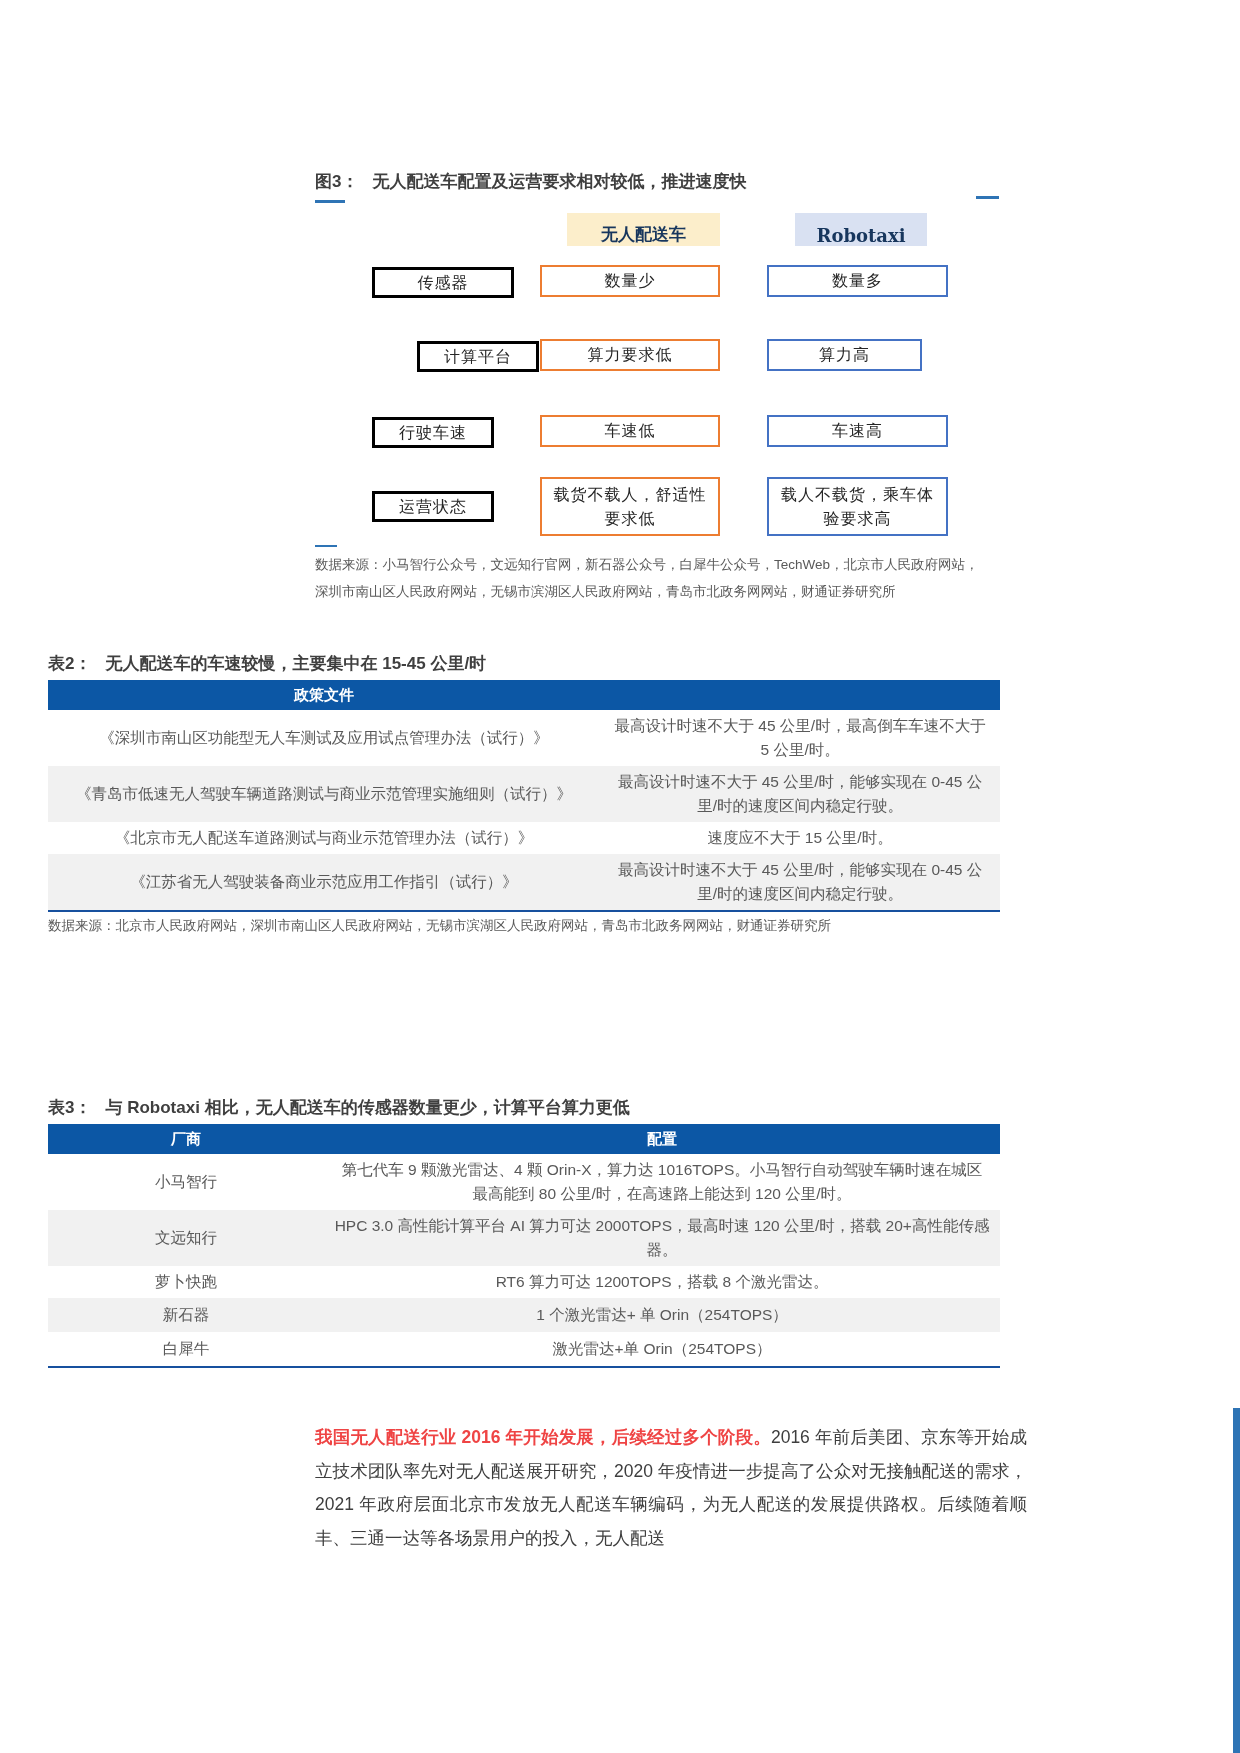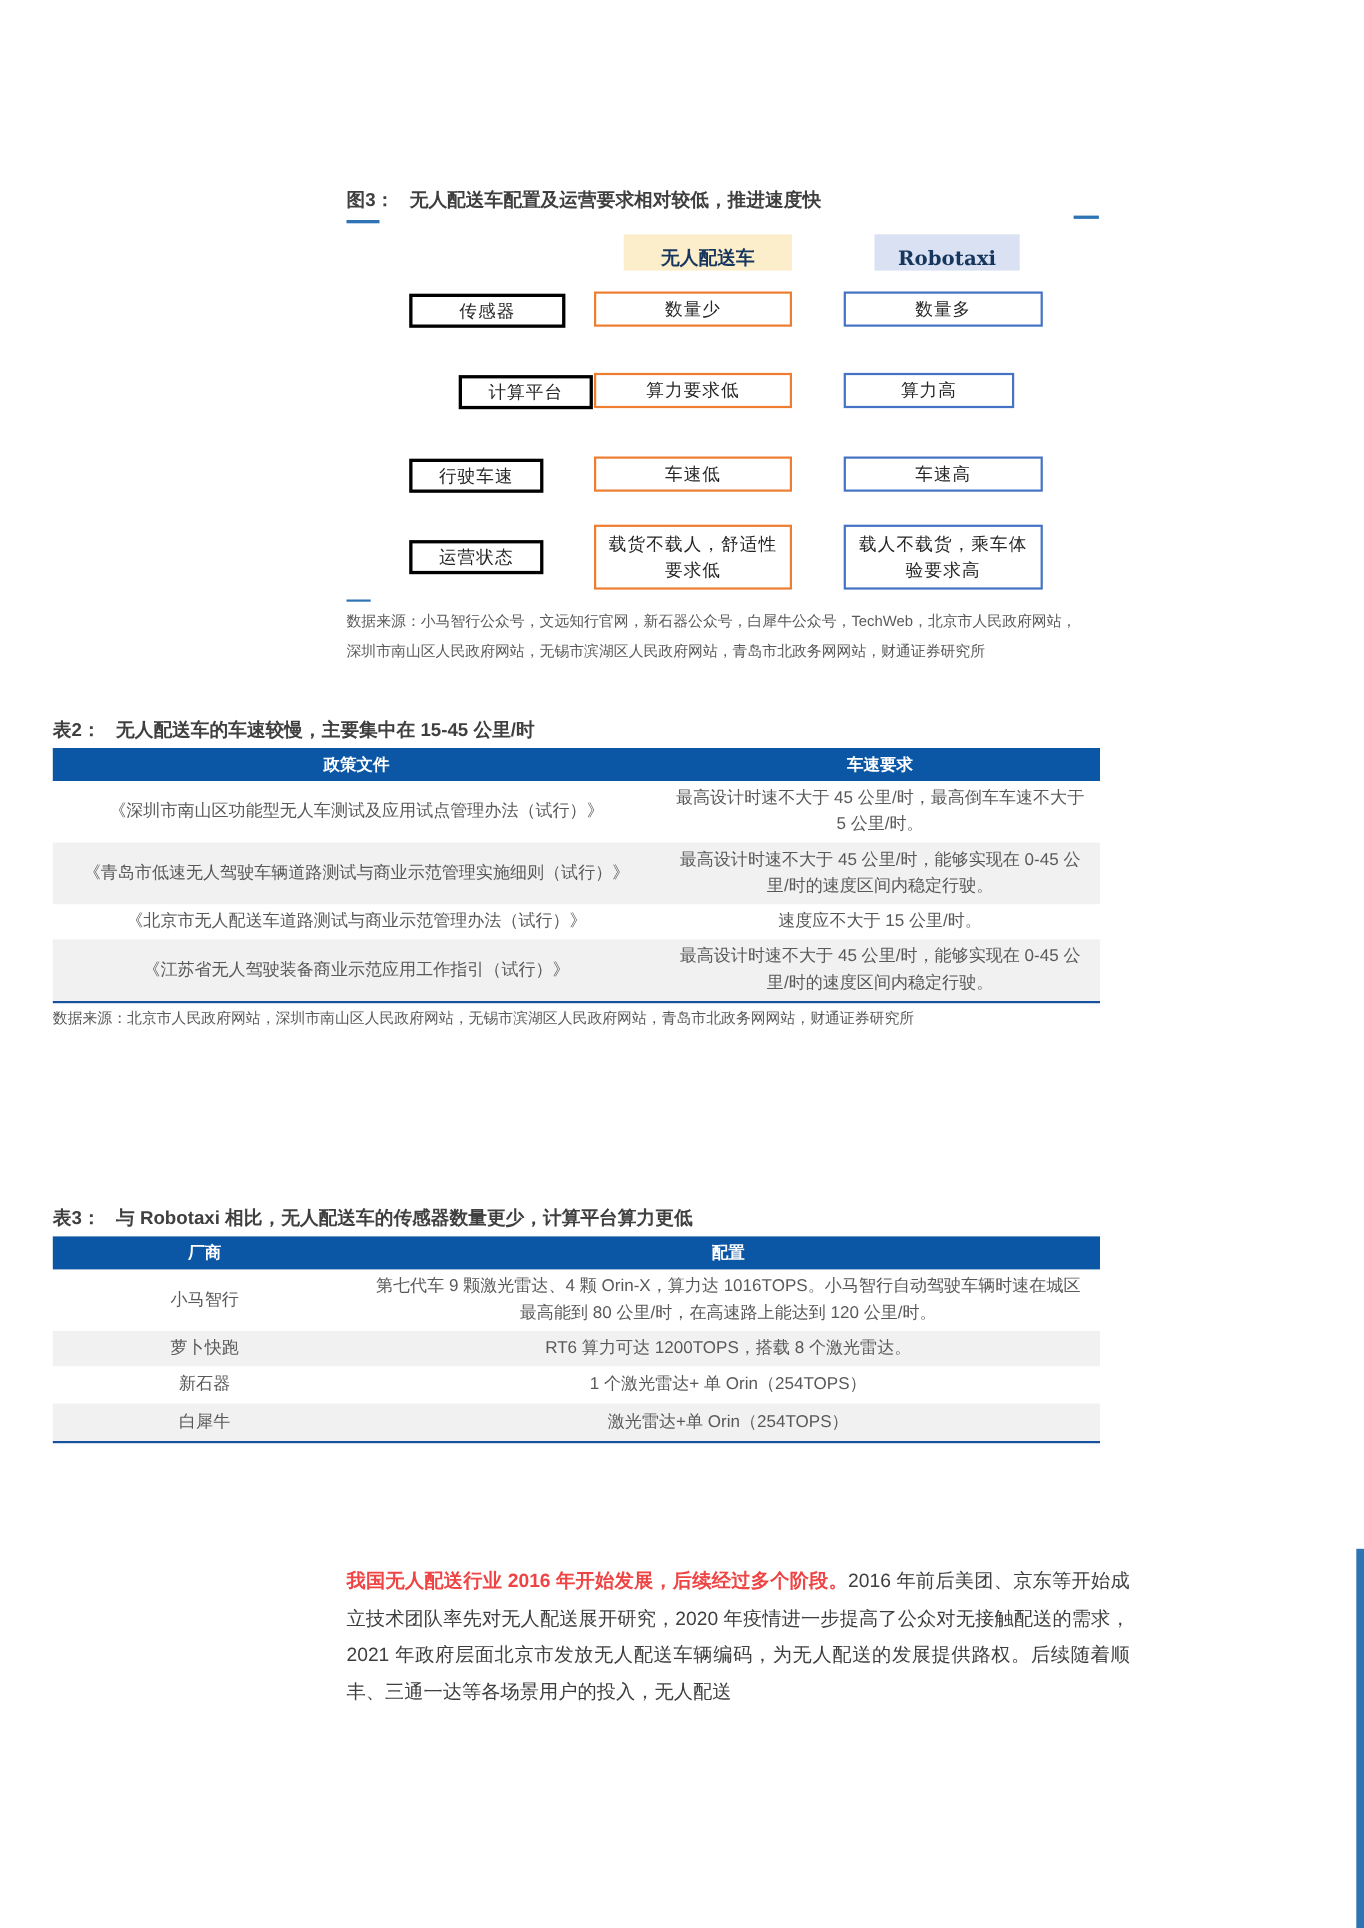--- a/index.html
+++ b/index.html
@@ -105,21 +105,20 @@
     <div>深圳市南山区人民政府网站，无锡市滨湖区人民政府网站，青岛市北政务网网站，财通证券研究所</div>
   </div>
 
   <div class="abs sec-title" style="left:48px;top:652px;">
     <span class="t-label">表2：</span><span>无人配送车的车速较慢，主要集中在 15-45 公里/时</span>
   </div>
 
   <div class="abs dtable" style="left:48px;top:680px;width:952px;">
     <div class="thead">
       <div class="tc t2-l">政策文件</div>
-      <div class="tc t2-r">车速要求</div>
     </div>
     <div>
       <div class="trow" style="min-height:56px;">
         <div class="tc t2-l">《深圳市南山区功能型无人车测试及应用试点管理办法（试行）》</div>
         <div class="tc t2-r">最高设计时速不大于 45 公里/时，最高倒车车速不大于 5 公里/时。</div>
       </div>
       <div class="trow" style="min-height:56px;">
         <div class="tc t2-l">《青岛市低速无人驾驶车辆道路测试与商业示范管理实施细则（试行）》</div>
         <div class="tc t2-r">最高设计时速不大于 45 公里/时，能够实现在 0-45 公里/时的速度区间内稳定行驶。</div>
       </div>
@@ -142,20 +141,24 @@
   <div class="abs dtable" style="left:48px;top:1124px;width:952px;">
     <div class="thead">
       <div class="tc t3-l">厂商</div>
       <div class="tc t3-r">配置</div>
     </div>
     <div>
       <div class="trow" style="min-height:56px;">
         <div class="tc t3-l">小马智行</div>
         <div class="tc t3-r">第七代车 9 颗激光雷达、4 颗 Orin-X，算力达 1016TOPS。小马智行自动驾驶车辆时速在城区最高能到 80 公里/时，在高速路上能达到 120 公里/时。</div>
       </div>
+      <div class="trow" style="min-height:56px;">
+        <div class="tc t3-l">文远知行</div>
+        <div class="tc t3-r">HPC 3.0 高性能计算平台 AI 算力可达 2000TOPS，最高时速 120 公里/时，搭载 20+高性能传感器。</div>
+      </div>
       <div class="trow" style="min-height:30px;">
         <div class="tc t3-l">萝卜快跑</div>
         <div class="tc t3-r">RT6 算力可达 1200TOPS，搭载 8 个激光雷达。</div>
       </div>
       <div class="trow" style="min-height:34px;">
         <div class="tc t3-l">新石器</div>
         <div class="tc t3-r">1 个激光雷达+ 单 Orin（254TOPS）</div>
       </div>
       <div class="trow" style="min-height:34px;">
         <div class="tc t3-l">白犀牛</div>

